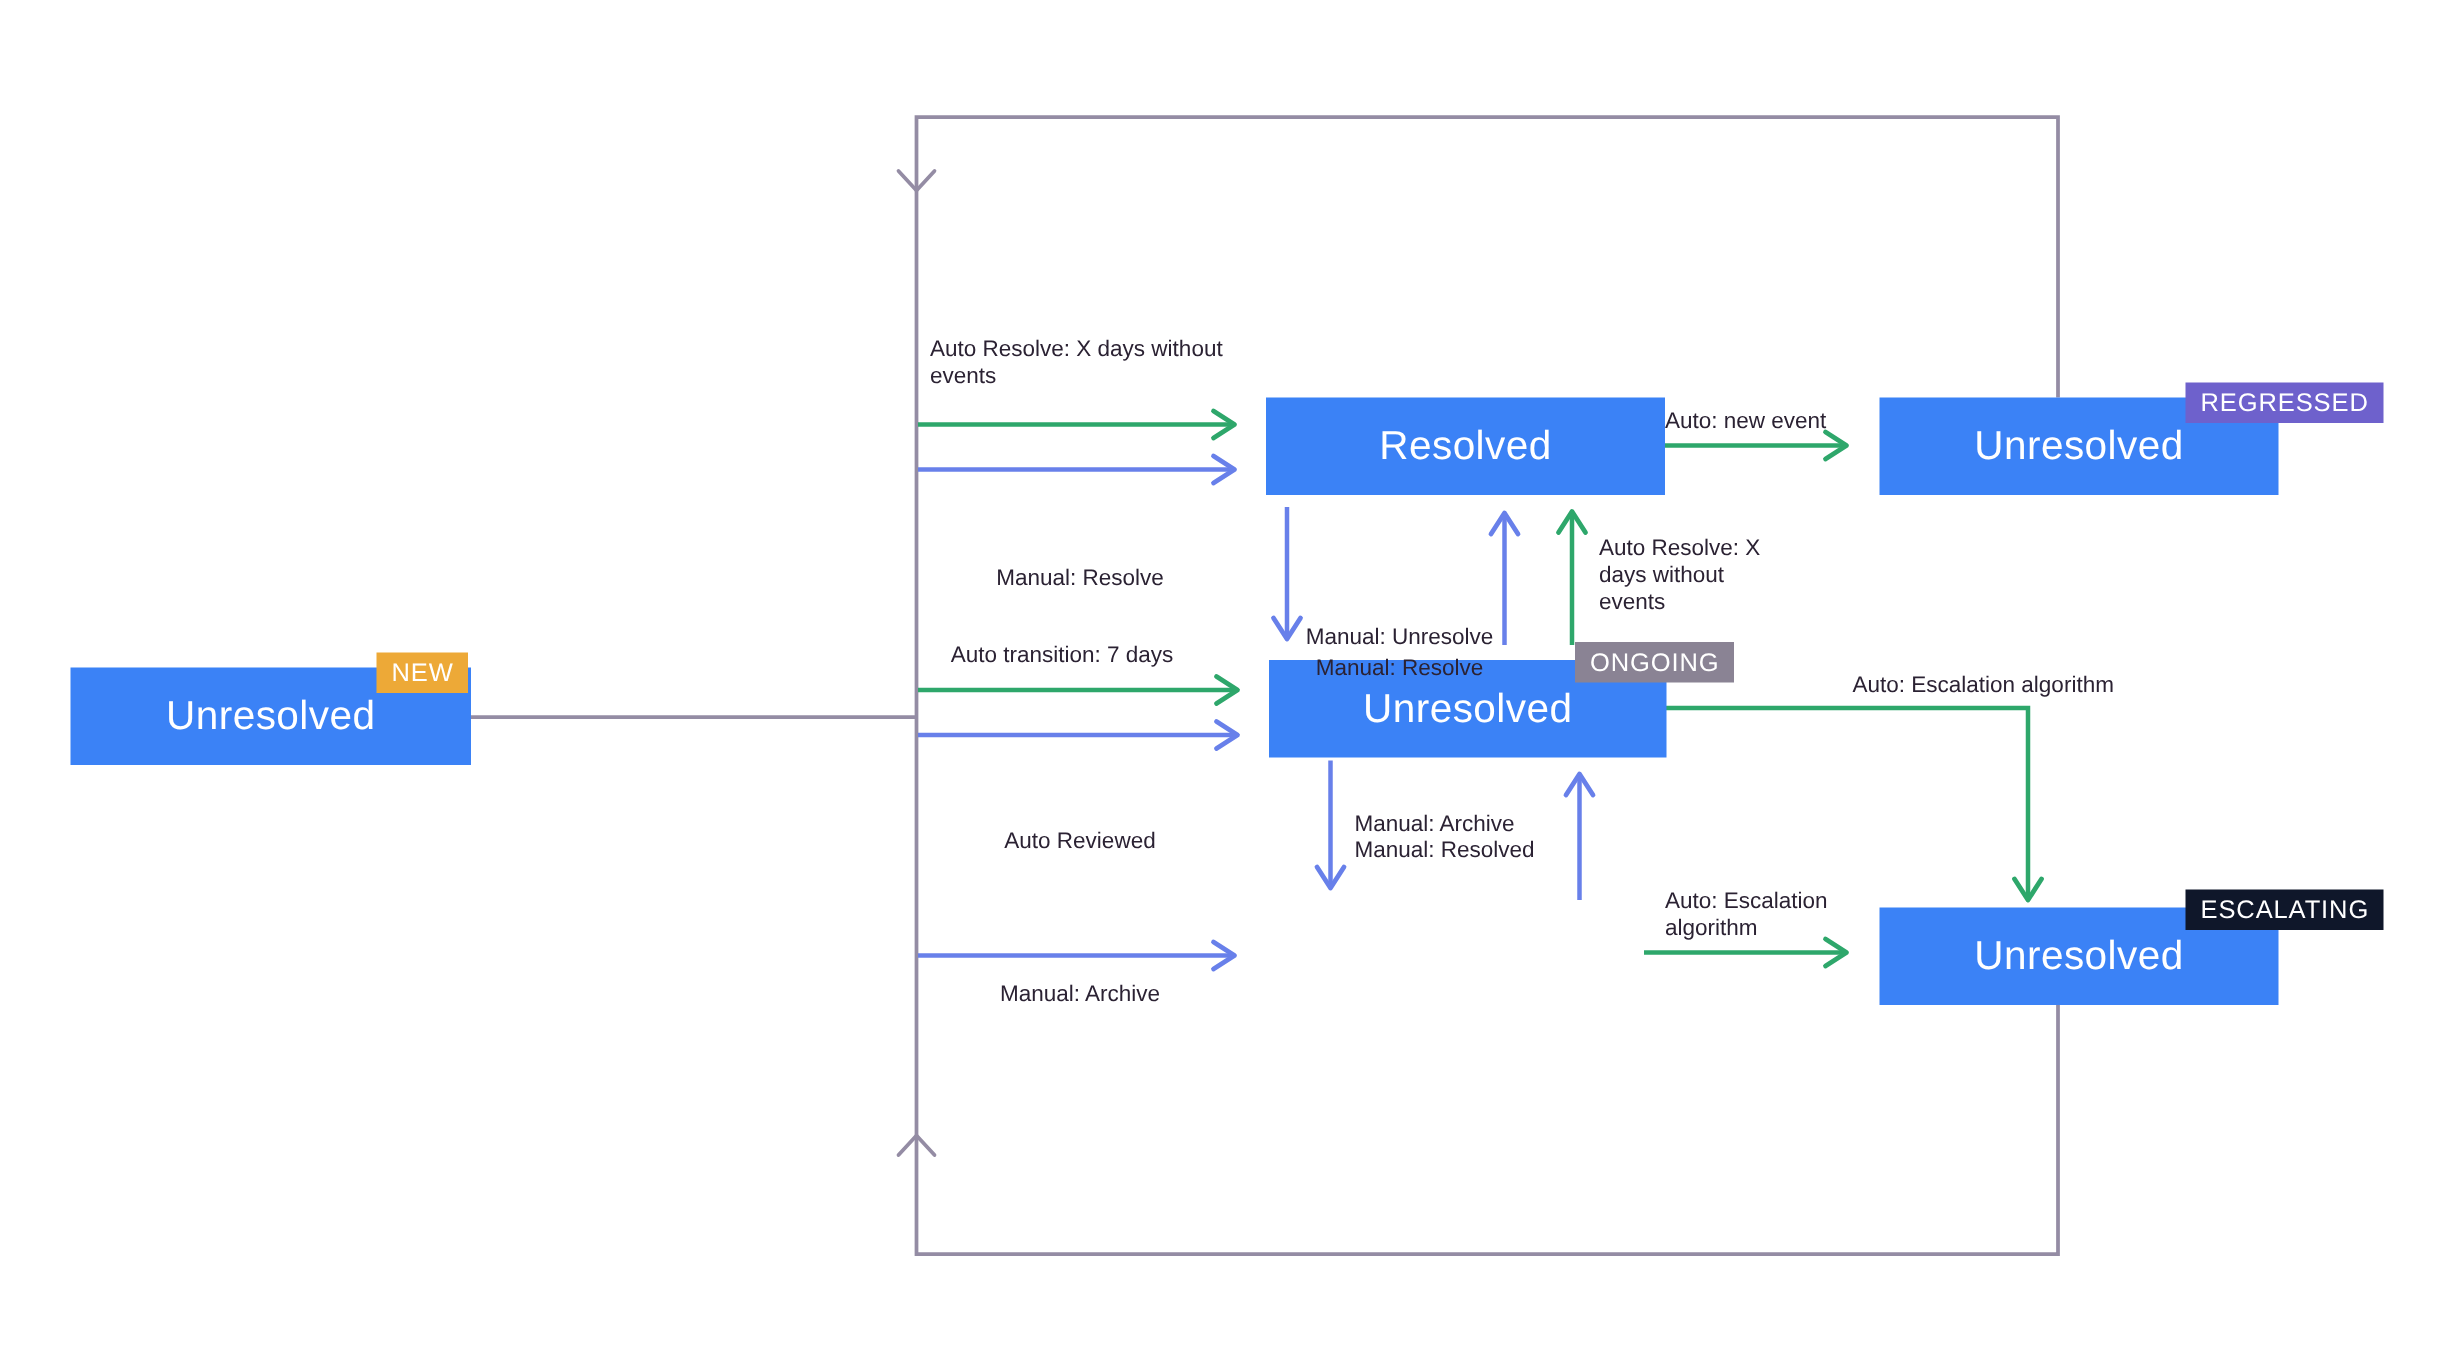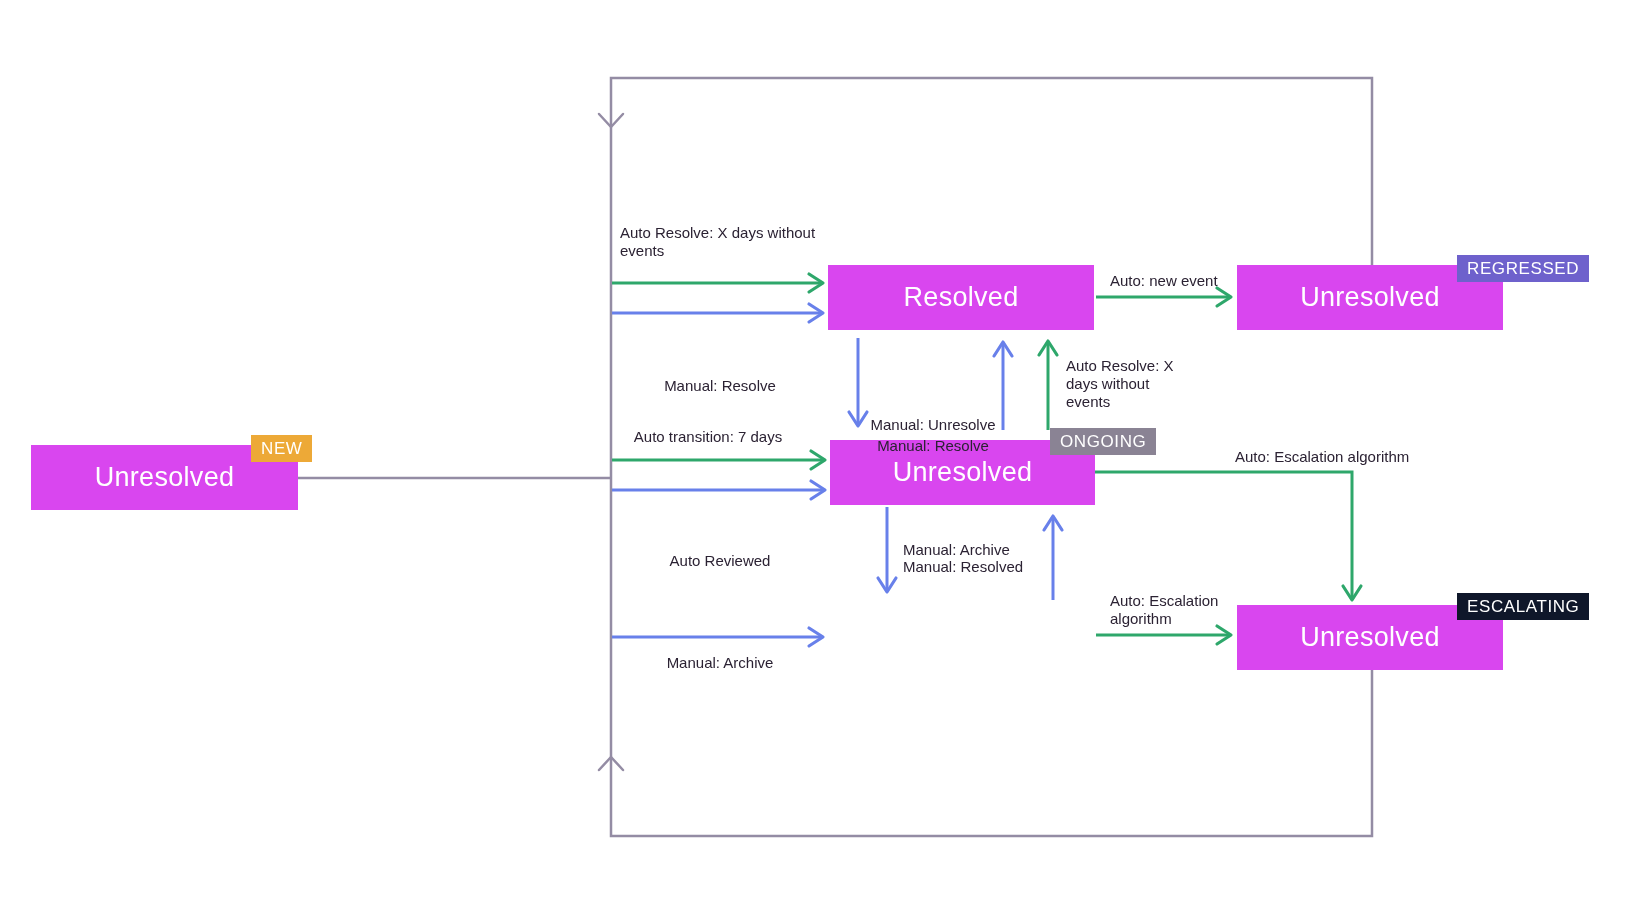--- a/index.html
+++ b/index.html
@@ -17,28 +17,29 @@
   }
   .connector-layer {
     position: absolute;
     left: 0;
     top: 0;
     width: 1636px;
     height: 906px;
   }
   .node {
     position: absolute;
-    background: #d946ef;
+    background: #3b82f6;
     color: #FFFFFF;
     display: flex;
     align-items: center;
     justify-content: center;
     font-size: 27px;
     letter-spacing: 0.3px;
     z-index: 2;
+    margin-left: 16px;
   }
   .node-new        { left: 31px;   top: 445px; width: 267px; height: 65px; }
   .node-resolved   { left: 828px;  top: 265px; width: 266px; height: 65px; }
   .node-ongoing    { left: 830px;  top: 440px; width: 265px; height: 65px; }
   .node-archived   { left: 830px;  top: 603px; width: 265px; height: 65px; }
   .node-regressed  { left: 1237px; top: 265px; width: 266px; height: 65px; }
   .node-escalating { left: 1237px; top: 605px; width: 266px; height: 65px; }
   .badge {
     position: absolute;
     display: flex;

